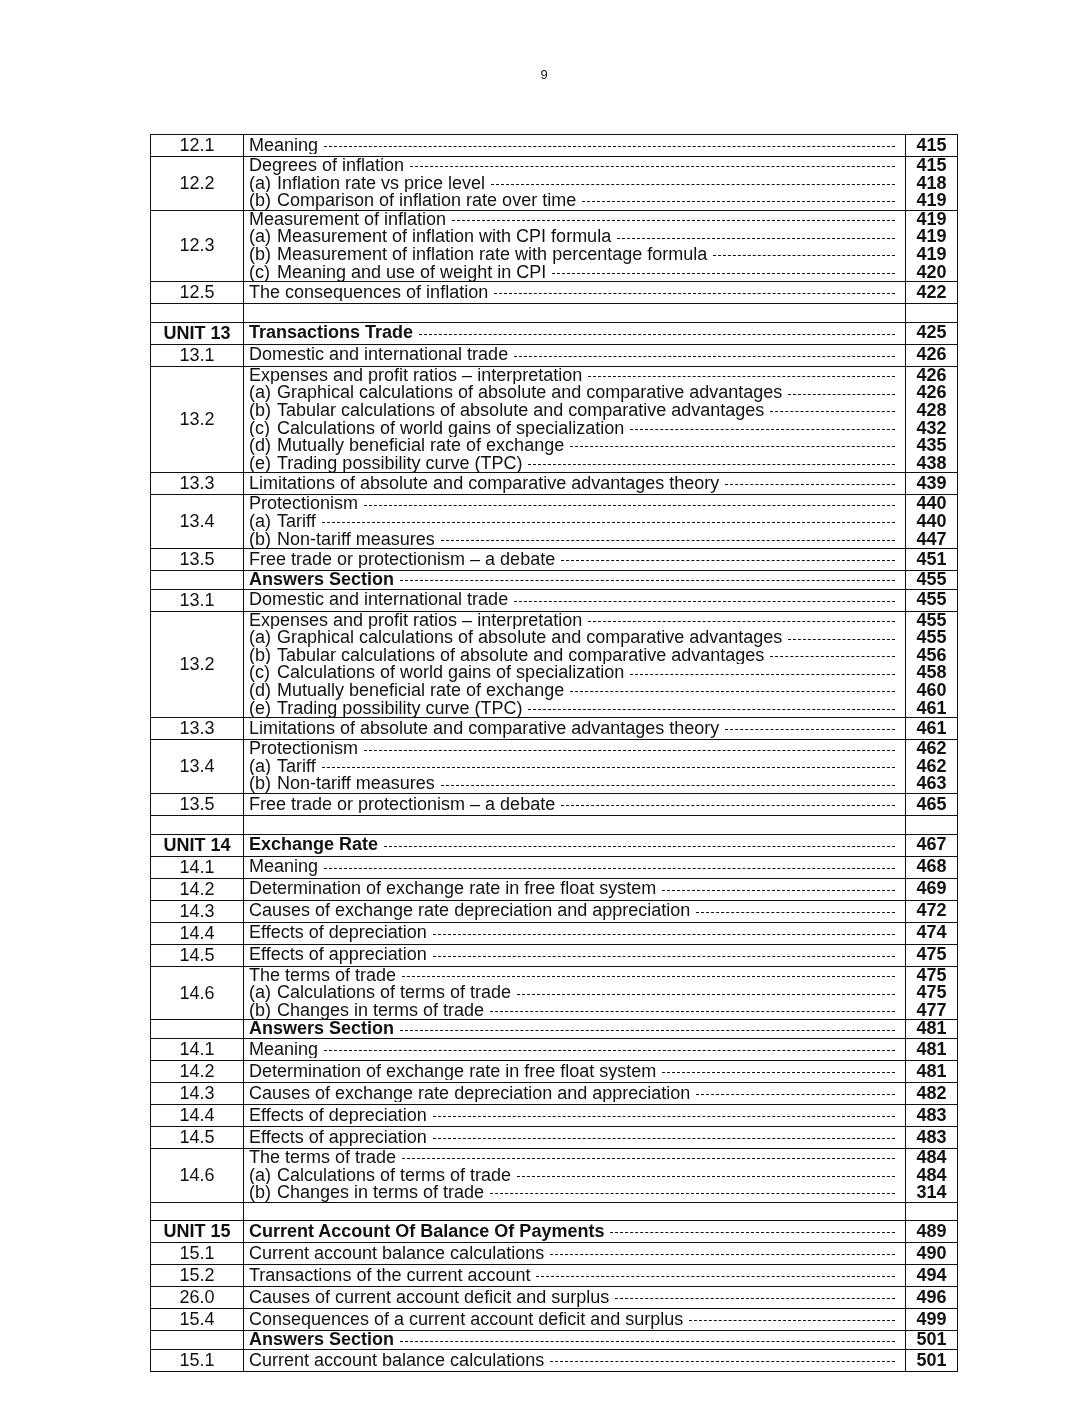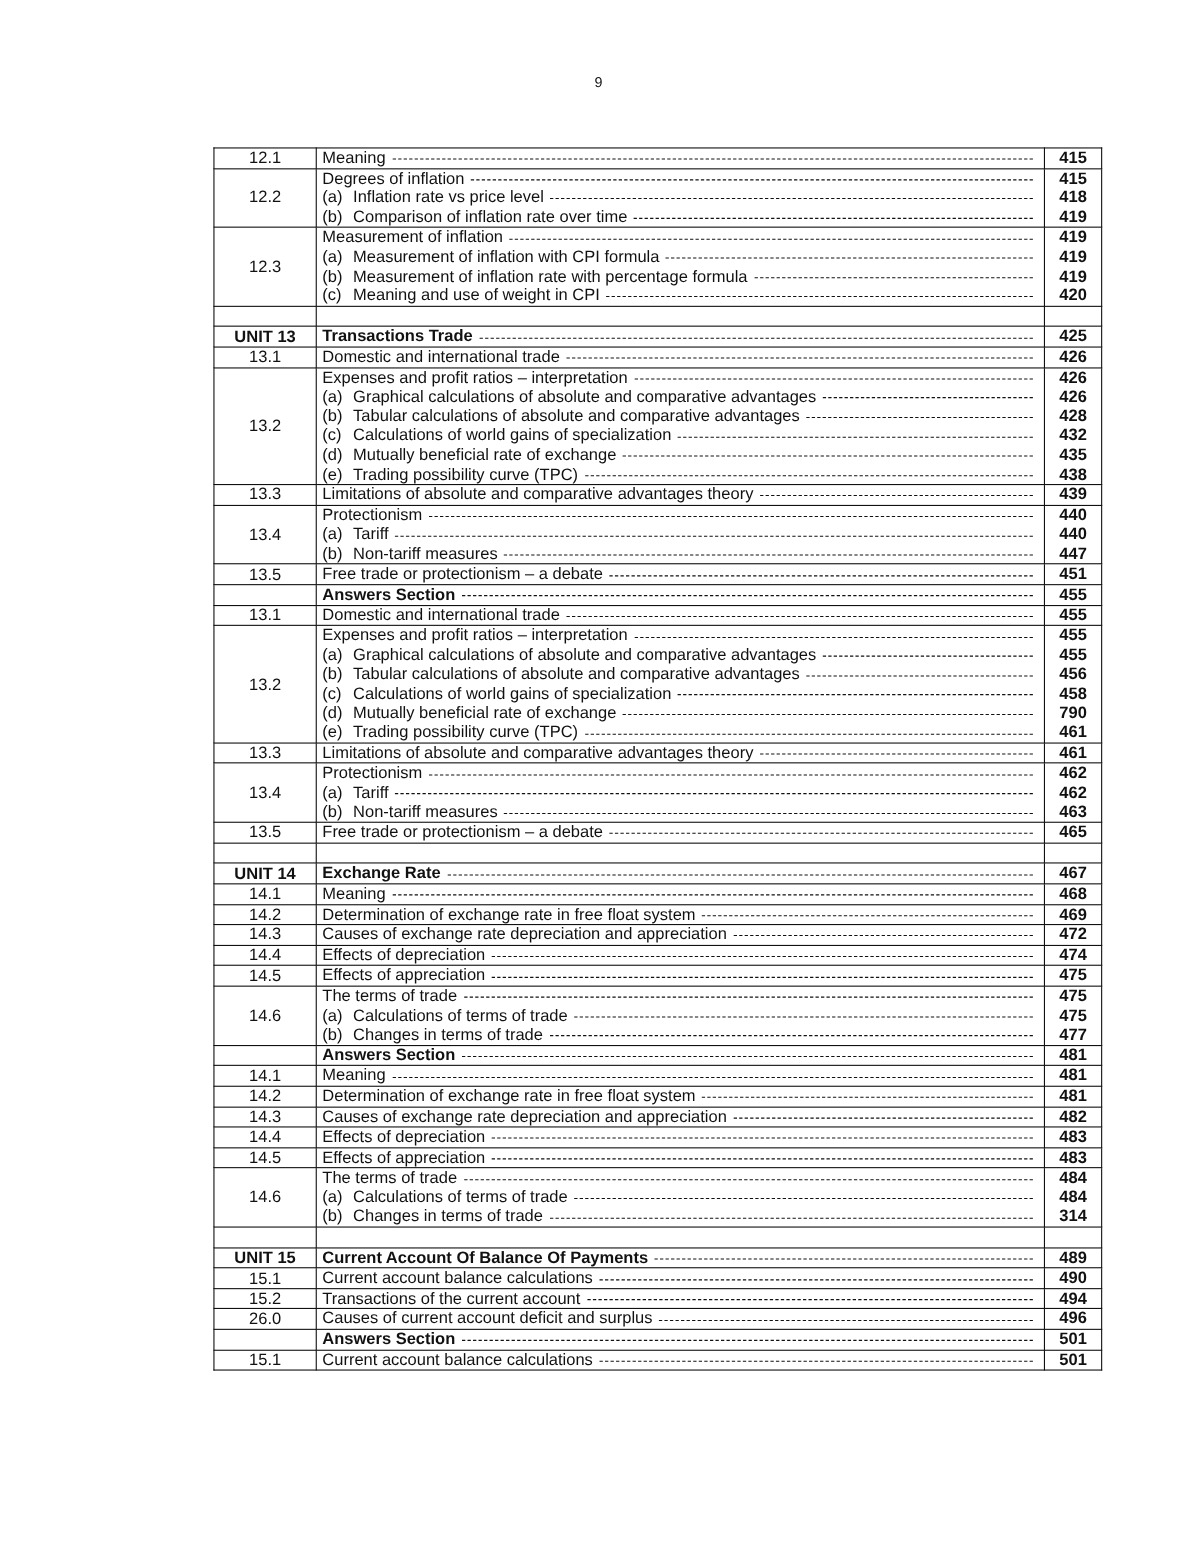--- a/index.html
+++ b/index.html
@@ -1,18 +1,18 @@
 <!DOCTYPE html>
 <html><head>
 <meta charset="utf-8">
 <style>
   html, body { margin: 0; padding: 0; background: #ffffff; }
   body { width: 1088px; height: 1408px; position: relative; font-family: "Liberation Sans", sans-serif; color: #111; }
   .header { position: absolute; top: 67px; left: 0; width: 1088px; text-align: center; font-size: 13px; line-height: 15px; }
-  table.toc { position: absolute; top: 134px; left: 150px; width: 807px; border-collapse: collapse; table-layout: fixed; font-size: 15px; margin-left: 44px; }
+  table.toc { position: absolute; top: 134px; left: 150px; width: 807px; border-collapse: collapse; table-layout: fixed; font-size: 18px; }
   table.toc col.c1 { width: 93px; }
   table.toc col.c2 { width: 662px; }
   table.toc col.c3 { width: 52px; }
   table.toc td { border: 1.4px solid #111; padding: 0; vertical-align: middle; }
   td.num { text-align: center; }
   td.pg { text-align: center; font-weight: bold; }
   .line { height: 17.6px; line-height: 17.6px; white-space: nowrap; overflow: hidden; }
   td.title .line { padding-left: 5px; padding-right: 10px; display: flex; align-items: center; }
   .lbl { flex: 0 0 auto; }
   .lead { flex: 1 1 auto; height: 0; border-bottom: 1.6px dashed #111; margin-left: 6px; margin-top: 2px; }
@@ -88,20 +88,32 @@
           </div>
         </td>
         <td class="pg">
           <div class="line">419</div>
           <div class="line">419</div>
           <div class="line">419</div>
           <div class="line">420</div>
         </td>
       </tr>
       <tr>
+        <td class="num">12.5</td>
+        <td class="title">
+          <div class="line">
+            <span class="lbl"><span>The consequences of inflation</span></span>
+            <span class="lead"></span>
+          </div>
+        </td>
+        <td class="pg">
+          <div class="line">422</div>
+        </td>
+      </tr>
+      <tr>
         <td class="num">
           <div class="line">&nbsp;</div>
         </td>
         <td class="title">
           <div class="line">&nbsp;</div>
         </td>
         <td class="pg">
           <div class="line">&nbsp;</div>
         </td>
       </tr>
@@ -262,21 +274,21 @@
           <div class="line">
             <span class="lbl"><span class="sub-lbl">(e)</span><span>Trading possibility curve (TPC)</span></span>
             <span class="lead"></span>
           </div>
         </td>
         <td class="pg">
           <div class="line">455</div>
           <div class="line">455</div>
           <div class="line">456</div>
           <div class="line">458</div>
-          <div class="line">790</div>
+          <div class="line">460</div>
           <div class="line">461</div>
         </td>
       </tr>
       <tr>
         <td class="num">13.3</td>
         <td class="title">
           <div class="line">
             <span class="lbl"><span>Limitations of absolute and comparative advantages theory</span></span>
             <span class="lead"></span>
           </div>
@@ -568,20 +580,32 @@
       <tr>
         <td class="num">26.0</td>
         <td class="title">
           <div class="line">
             <span class="lbl"><span>Causes of current account deficit and surplus</span></span>
             <span class="lead"></span>
           </div>
         </td>
         <td class="pg">
           <div class="line">496</div>
+        </td>
+      </tr>
+      <tr>
+        <td class="num">15.4</td>
+        <td class="title">
+          <div class="line">
+            <span class="lbl"><span>Consequences of a current account deficit and surplus</span></span>
+            <span class="lead"></span>
+          </div>
+        </td>
+        <td class="pg">
+          <div class="line">499</div>
         </td>
       </tr>
       <tr>
         <td class="num"></td>
         <td class="title">
           <div class="line bold">
             <span class="lbl"><span>Answers Section</span></span>
             <span class="lead"></span>
           </div>
         </td>

